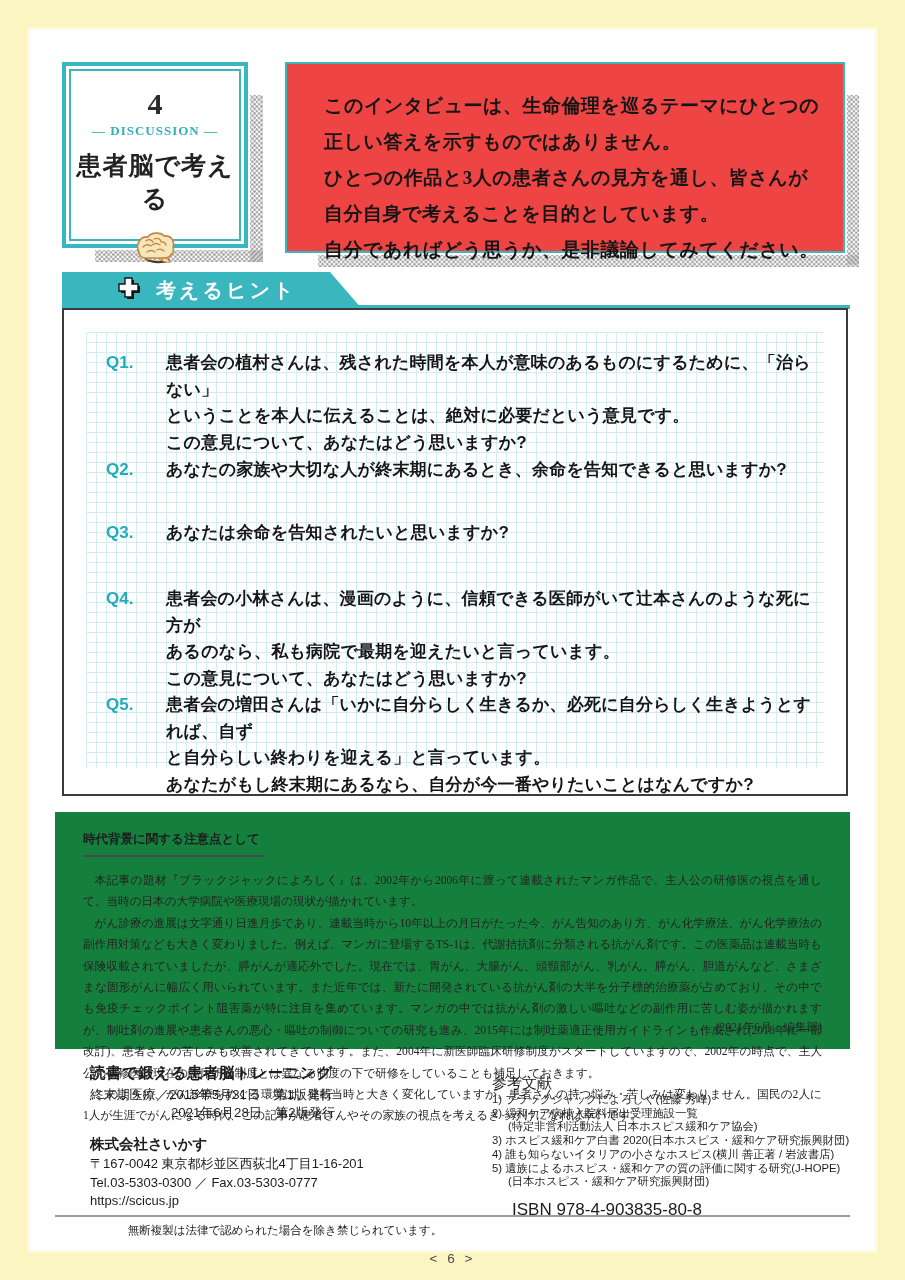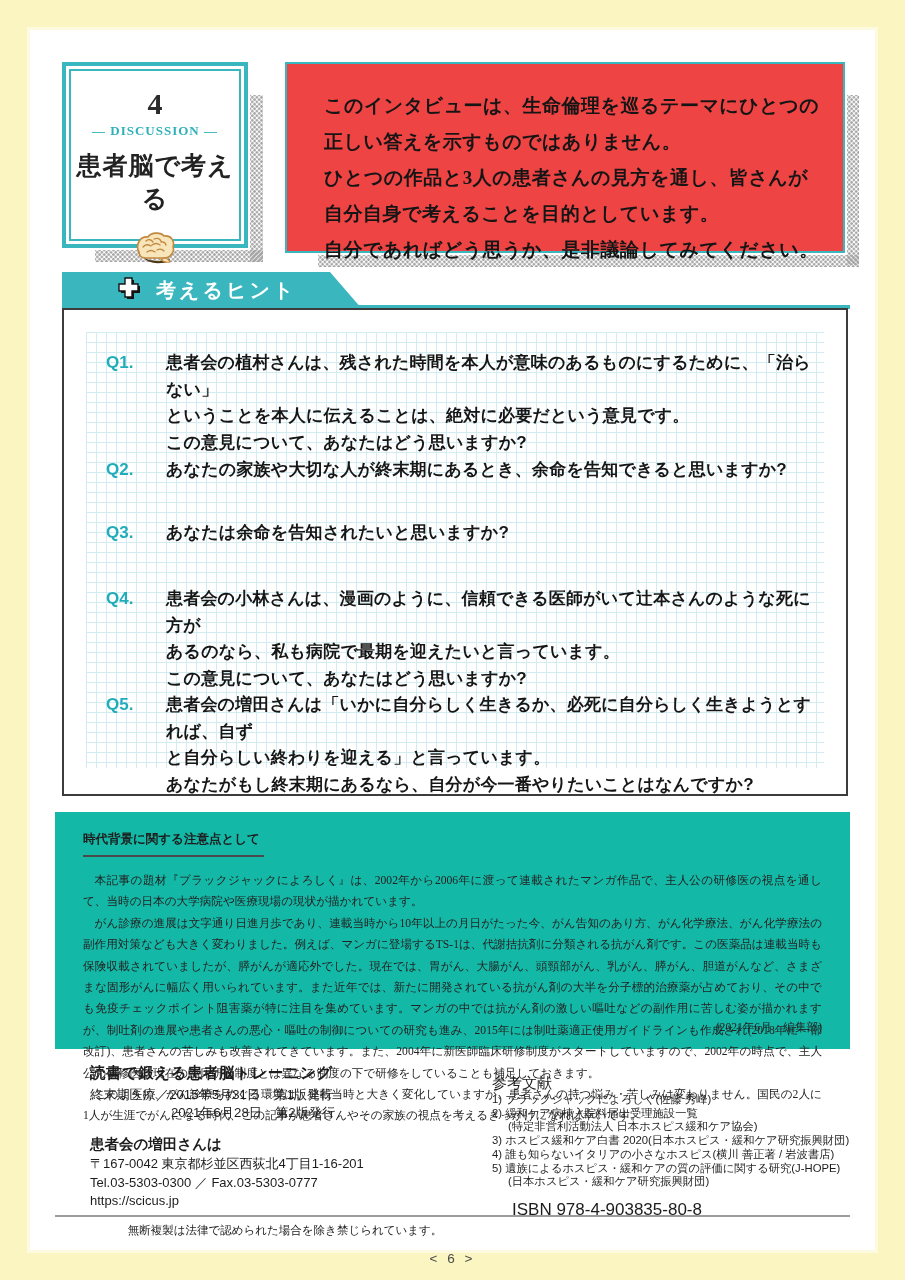--- a/index.html
+++ b/index.html
@@ -114,21 +114,21 @@
     font-size: 17px; font-weight: 700; line-height: 26.5px;
     color: #161616; white-space: pre-line; letter-spacing: 0.2px;
   }
   .q1 { top: 40px; } .q2 { top: 147px; } .q3 { top: 210px; }
   .q4 { top: 276px; } .q5 { top: 382px; }
 
   
   .note-box {
     position: absolute; left: 55px; top: 812px;
     width: 795px; height: 237px;
-    background: #14b8a6;
+    background: #15803d;
     padding: 17px 28px 12px 28px;
   }
   .note-title-wrap { }
   .note-title {
     display: inline-block;
     font-family: "Liberation Serif", "DejaVu Serif", serif;
     font-size: 12.5px; font-weight: 700; color: #1d1d1d;
     border-bottom: 2px solid #4a4a4a;
     padding: 0 4px 7px 0;
   }
@@ -259,21 +259,21 @@
     <p class="note-p first">本記事の題材『ブラックジャックによろしく』は、2002年から2006年に渡って連載されたマンガ作品で、主人公の研修医の視点を通して、当時の日本の大学病院や医療現場の現状が描かれています。</p>
     <p class="note-p">がん診療の進展は文字通り日進月歩であり、連載当時から10年以上の月日がたった今、がん告知のあり方、がん化学療法、がん化学療法の副作用対策なども大きく変わりました。例えば、マンガに登場するTS-1は、代謝拮抗剤に分類される抗がん剤です。この医薬品は連載当時も保険収載されていましたが、膵がんが適応外でした。現在では、胃がん、大腸がん、頭頸部がん、乳がん、膵がん、胆道がんなど、さまざまな固形がんに幅広く用いられています。また近年では、新たに開発されている抗がん剤の大半を分子標的治療薬が占めており、その中でも免疫チェックポイント阻害薬が特に注目を集めています。マンガの中では抗がん剤の激しい嘔吐などの副作用に苦しむ姿が描かれますが、制吐剤の進展や患者さんの悪心・嘔吐の制御についての研究も進み、2015年には制吐薬適正使用ガイドラインも作成され(2018年に一部改訂)、患者さんの苦しみも改善されてきています。また、2004年に新医師臨床研修制度がスタートしていますので、2002年の時点で、主人公の研修医は現在の臨床研修制度とは異なる制度の下で研修をしていることも補足しておきます。</p>
     <p class="note-p">このように、がん診療をめぐる環境は、連載当時と大きく変化していますが、患者さんの持つ悩み・苦しみは変わりません。国民の2人に1人が生涯でがんになる時代、この記事が患者さんやその家族の視点を考えるきっかけになれば幸いです。</p>
     <div class="note-date">(2021年6月　編集部)</div>
   </div>
 
   <div class="pub-col">
     <div class="pub-title">読書で鍛える患者脳トレーニング</div>
     <div class="pub-line">終末期医療／2015年5月31日　第1版発行</div>
     <div class="pub-line indent">2021年6月28日　第2版発行</div>
-    <div class="pub-company">患者会の増田さんは</div>
+    <div class="pub-company">株式会社さいかす</div>
     <div class="pub-small">〒167-0042 東京都杉並区西荻北4丁目1-16-201</div>
     <div class="pub-small">Tel.03-5303-0300 ／ Fax.03-5303-0777</div>
     <div class="pub-small">https://scicus.jp</div>
     <div class="pub-copy">無断複製は法律で認められた場合を除き禁じられています。</div>
   </div>
 
   <div class="ref-col">
     <div class="ref-title">参考文献</div>
     <div class="ref-item">1) ブラックジャックによろしく(佐藤 秀峰)</div>
     <div class="ref-item">2) 緩和ケア病棟入院料届出受理施設一覧

